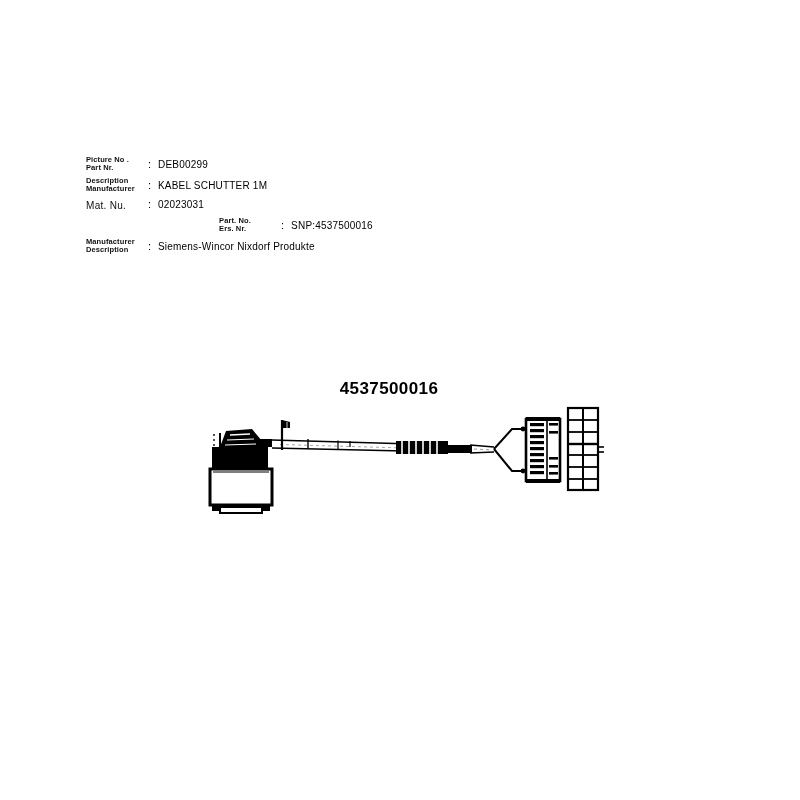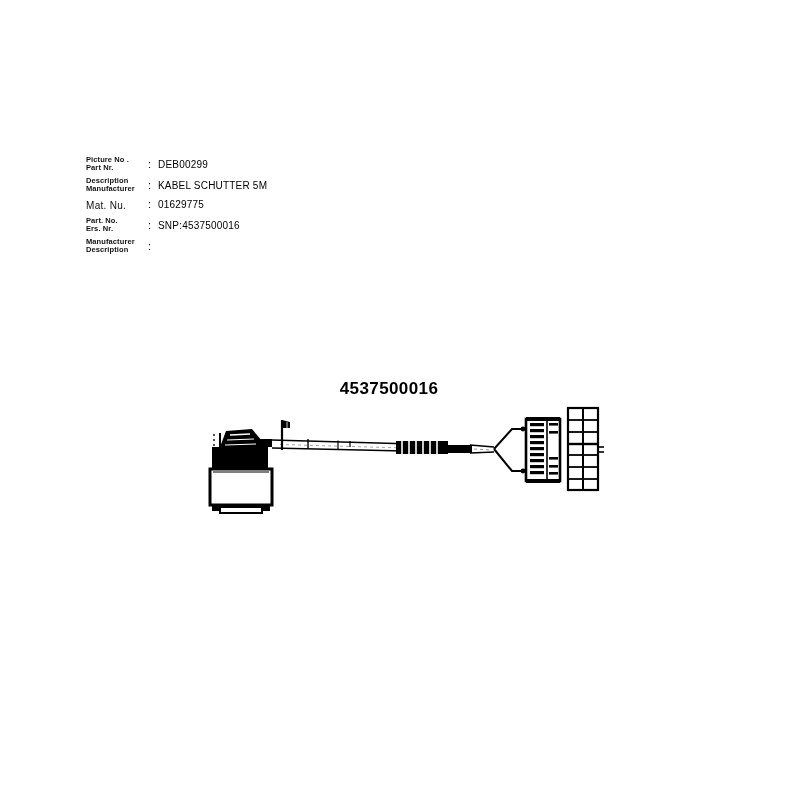--- a/index.html
+++ b/index.html
@@ -57,21 +57,21 @@
     font-size: 10px;
     line-height: 1;
     white-space: nowrap;
     padding-bottom: 1px;
     letter-spacing: 0.2px;
   }
 
   .r1 { height: 21px; }
   .r2 { height: 21px; }
   .r3 { height: 19px; }
-  .r4 { height: 21px; }
+  .r4 { height: 21px; justify-content: center; }
   .r5 { height: 21px; align-items: flex-end; }
 
   
   #drawing-area {
     position: absolute;
     left: 0;
     top: 0;
     width: 640px;
     height: 800px;
     border-radius: 32px;
@@ -108,46 +108,47 @@
     <div class="spec-colon">:</div>
     <div class="spec-value">DEB00299</div>
   </div>
 
   <div class="spec-row r2">
     <div class="spec-labels">
       <span class="label-en">Description</span>
       <span class="label-de">Manufacturer</span>
     </div>
     <div class="spec-colon">:</div>
-    <div class="spec-value">KABEL SCHUTTER 5M</div>
+    <div class="spec-value">KABEL SCHUTTER 1M</div>
   </div>
 
   <div class="spec-row r3">
     <div class="spec-labels big">
       <span class="label-de">Mat.  Nu.</span>
     </div>
     <div class="spec-colon">:</div>
-    <div class="spec-value">01629775</div>
+    <div class="spec-value">02023031</div>
   </div>
 
   <div class="spec-row r4">
     <div class="spec-labels">
       <span class="label-en">Part. No.</span>
       <span class="label-de">Ers. Nr.</span>
     </div>
     <div class="spec-colon">:</div>
     <div class="spec-value">SNP:4537500016</div>
   </div>
 
   <div class="spec-row r5">
     <div class="spec-labels">
       <span class="label-en">Manufacturer</span>
       <span class="label-de">Description</span>
     </div>
     <div class="spec-colon">:</div>
+    <div class="spec-value">Siemens-Wincor Nixdorf Produkte</div>
   </div>
 
 </div>
 
 <div id="drawing-area">
 
   <div id="part-number-title">4537500016</div>
 
   <svg id="cable-svg" width="420" height="140" viewBox="0 0 420 140">
 

